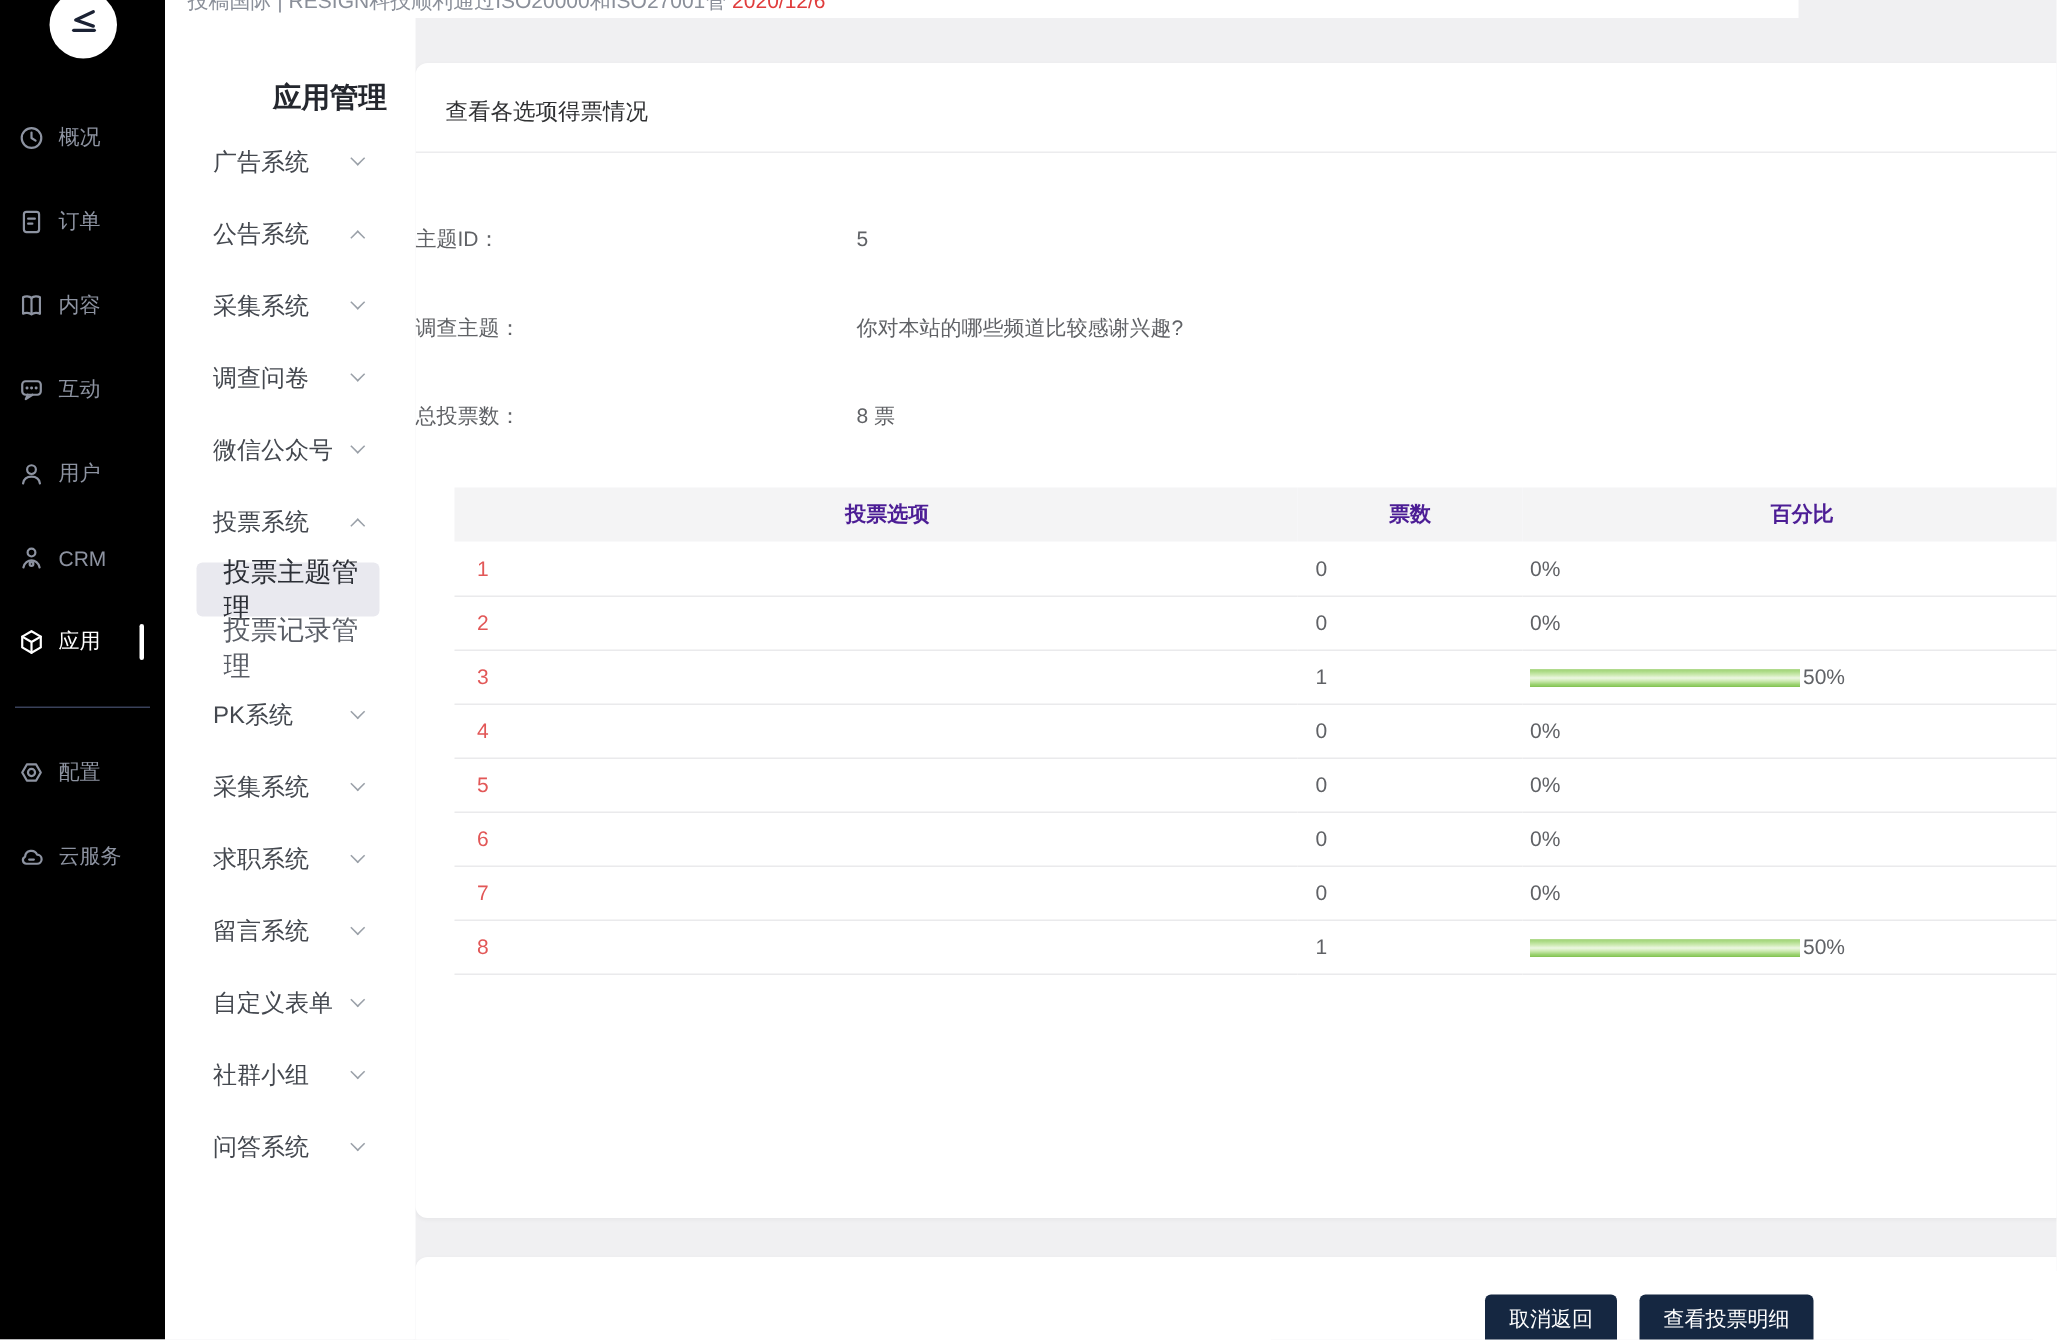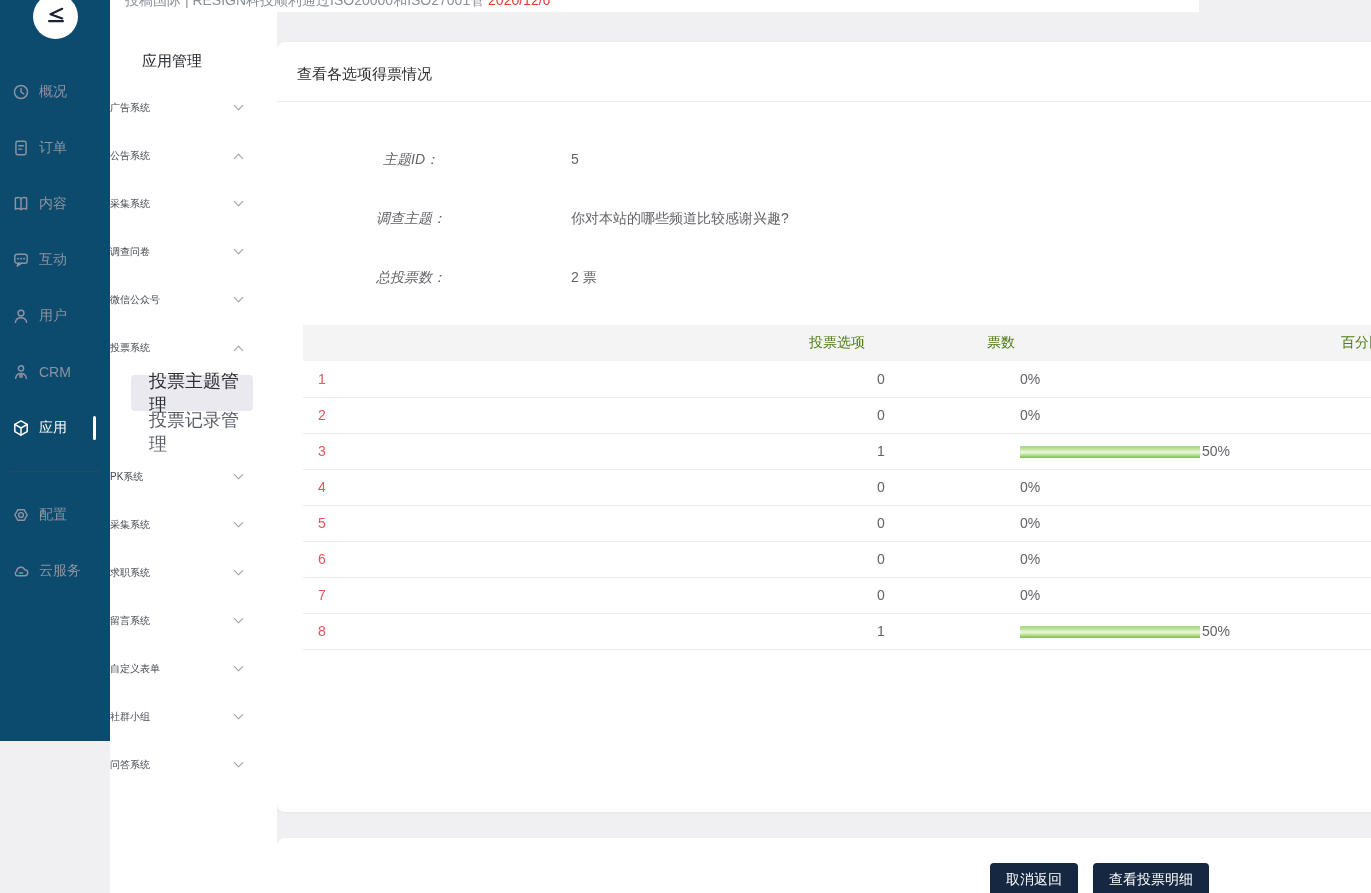--- a/index.html
+++ b/index.html
@@ -4,64 +4,64 @@
 <style>
   * { margin:0; padding:0; box-sizing:border-box; }
   html,body { width:1371px; height:893px; }
   body {
     font-family:"Liberation Sans","DejaVu Sans",sans-serif;
     background:#f0f0f2; overflow:hidden; position:relative;
     -webkit-font-smoothing:antialiased;
   }
 
   
-  .sidebar { position:absolute; left:0; top:0; width:110px; height:741px; background:#0c4a6e; z-index:5; }
+  .sidebar { position:absolute; left:0; top:0; width:110px; height:893px; background:#000000; z-index:5; }
   .logo { position:absolute; top:-6px; left:33px; width:45px; height:45px; border-radius:50%;
           background:#fff; display:flex; align-items:center; justify-content:center; }
   .nav { position:absolute; top:64px; left:0; width:110px; }
   .nav-item { height:56px; display:flex; align-items:center; padding-left:12px;
               color:#8d93a1; font-size:14px; cursor:pointer; position:relative; }
   .nav-item .nicon { width:18px; height:18px; margin-right:9px; display:inline-flex; align-items:center; justify-content:center; }
   .nav-item svg { stroke:#8d93a1; }
   .nav-item.active { color:#ffffff; }
   .nav-item.active svg { stroke:#ffffff; }
   .active-bar { position:absolute; right:14px; top:16px; width:3px; height:24px; background:#fff; border-radius:2px; }
   .nav-divider { height:1px; background:#39415a; margin:15px 10px; }
 
   
   .header-strip { position:absolute; left:110px; top:0; width:1089px; height:12px; background:#fff; overflow:hidden; z-index:3; }
   .ticker { margin:-8px 0 0 15px; font-size:14px; color:#8a8f99; white-space:nowrap; }
   .ticker .date { color:#e03c3c; }
 
   
   .submenu { position:absolute; left:110px; top:12px; width:167px; height:881px; background:#fff; z-index:4; }
-  .submenu-heading { padding:40px 0 0 32px; font-size:15px; font-weight:normal; color:#24272e; height:72px; }
-  .menu-item { height:48px; display:flex; align-items:center; 
-               font-size:10px; color:#44484f; position:relative; cursor:pointer; }
+  .submenu-heading { padding:40px 0 0 32px; font-size:19px; font-weight:bold; color:#24272e; height:72px;margin-left:40px; }
+  .menu-item { height:48px; display:flex; align-items:center; padding-left:32px;
+               font-size:16px; color:#44484f; position:relative; cursor:pointer; }
   .chevron { position:absolute; left:125px; top:21px; width:7px; height:7px;
              border-right:1.4px solid #9aa0a8; border-bottom:1.4px solid #9aa0a8; }
   .chevron.down { transform:rotate(45deg); top:18px; }
   .chevron.up   { transform:rotate(-135deg); top:23px; }
   .child-item { width:122px; height:36px; margin:3px 0 3px 21px; display:flex; align-items:center;
                 padding-left:18px; font-size:18px; color:#5a5e66; border-radius:4px; cursor:pointer; }
   .child-item.active { background:#e9e9ef; color:#2b2e35; }
 
   
   .content { position:absolute; left:277px; top:12px; width:1094px; height:881px; }
   .card { background:#fff; border-radius:8px; box-shadow:0 1px 3px rgba(0,0,0,0.04); }
   .card.main { margin-top:30px; width:1106px; height:770px; }
   .card-title { padding:23px 20px 17px; font-size:15px; color:#303133; border-bottom:1px solid #ececee; }
   .info { padding-top:46px; }
   .info-row { display:flex; margin-bottom:37px; font-size:14px; color:#606266; line-height:22px; }
-  .info-label { width:268px; text-align:center;font-style:italic; }
+  .info-label { width:268px; text-align:left; }
   .info-value { margin-left:26px; }
 
   table.vote-table { margin:35px 0 0 26px; width:1080px; border-collapse:collapse;
                      font-size:14px; color:#606266; table-layout:fixed; }
-  .vote-table th { background:#f4f4f5; height:36px; text-align:right; font-weight:normal; color:#4d7c0f; }
+  .vote-table th { background:#f4f4f5; height:36px; text-align:center; font-weight:bold; color:#4c1d95; }
   .vote-table td { height:36px; border-bottom:1px solid #eaeaec; }
   .vote-table th.c1, .vote-table td.c1 { width:562px; padding-left:15px; }
   .vote-table th.c2 { width:150px; }
   .vote-table td.c2 { padding-left:12px; }
   .vote-table th.c3, .vote-table td.c3 { padding-left:5px; }
   .option-link { color:#e25757; cursor:pointer; }
   .bar { display:inline-block; vertical-align:middle; width:180px; height:12px; margin-right:2px;
          background:linear-gradient(180deg,#a4d77b 0%,#cdeab2 30%,#ecf7e1 50%,#cdeab2 70%,#8ccb5d 100%);
          border-top:1px solid #b0da8c; border-bottom:1px solid #86c556; }
   .pct { vertical-align:middle; }
@@ -251,21 +251,21 @@
         <div class="info-row">
           <div class="info-label">主题ID：</div>
           <div class="info-value">5</div>
         </div>
         <div class="info-row">
           <div class="info-label">调查主题：</div>
           <div class="info-value">你对本站的哪些频道比较感谢兴趣?</div>
         </div>
         <div class="info-row">
           <div class="info-label">总投票数：</div>
-          <div class="info-value">2 票</div>
+          <div class="info-value">8 票</div>
         </div>
       </div>
 
     <table class="vote-table">
       <thead>
         <tr>
           <th class="c1">投票选项</th>
           <th class="c2">票数</th>
           <th class="c3">百分比</th>
         </tr>

